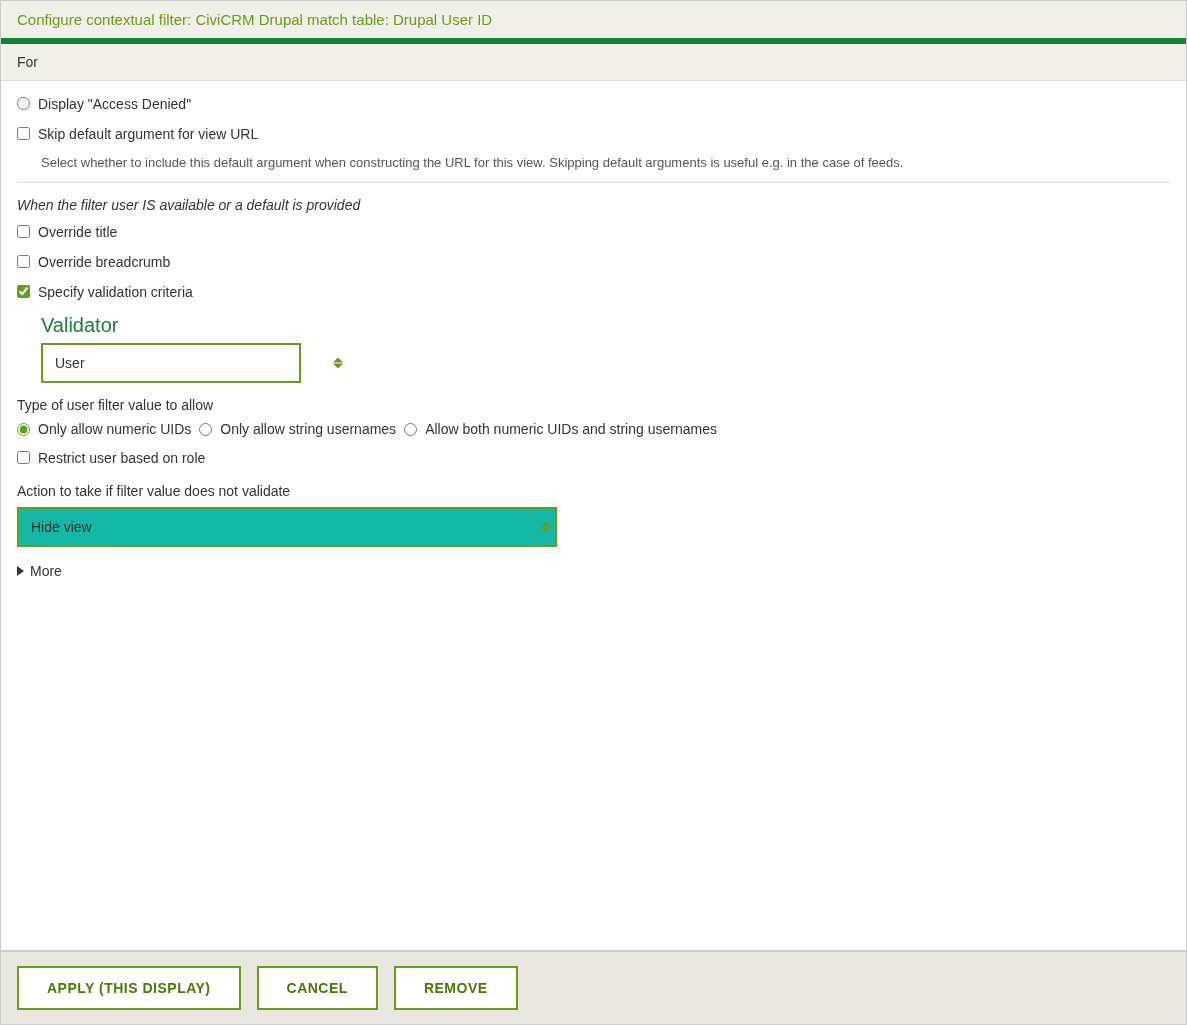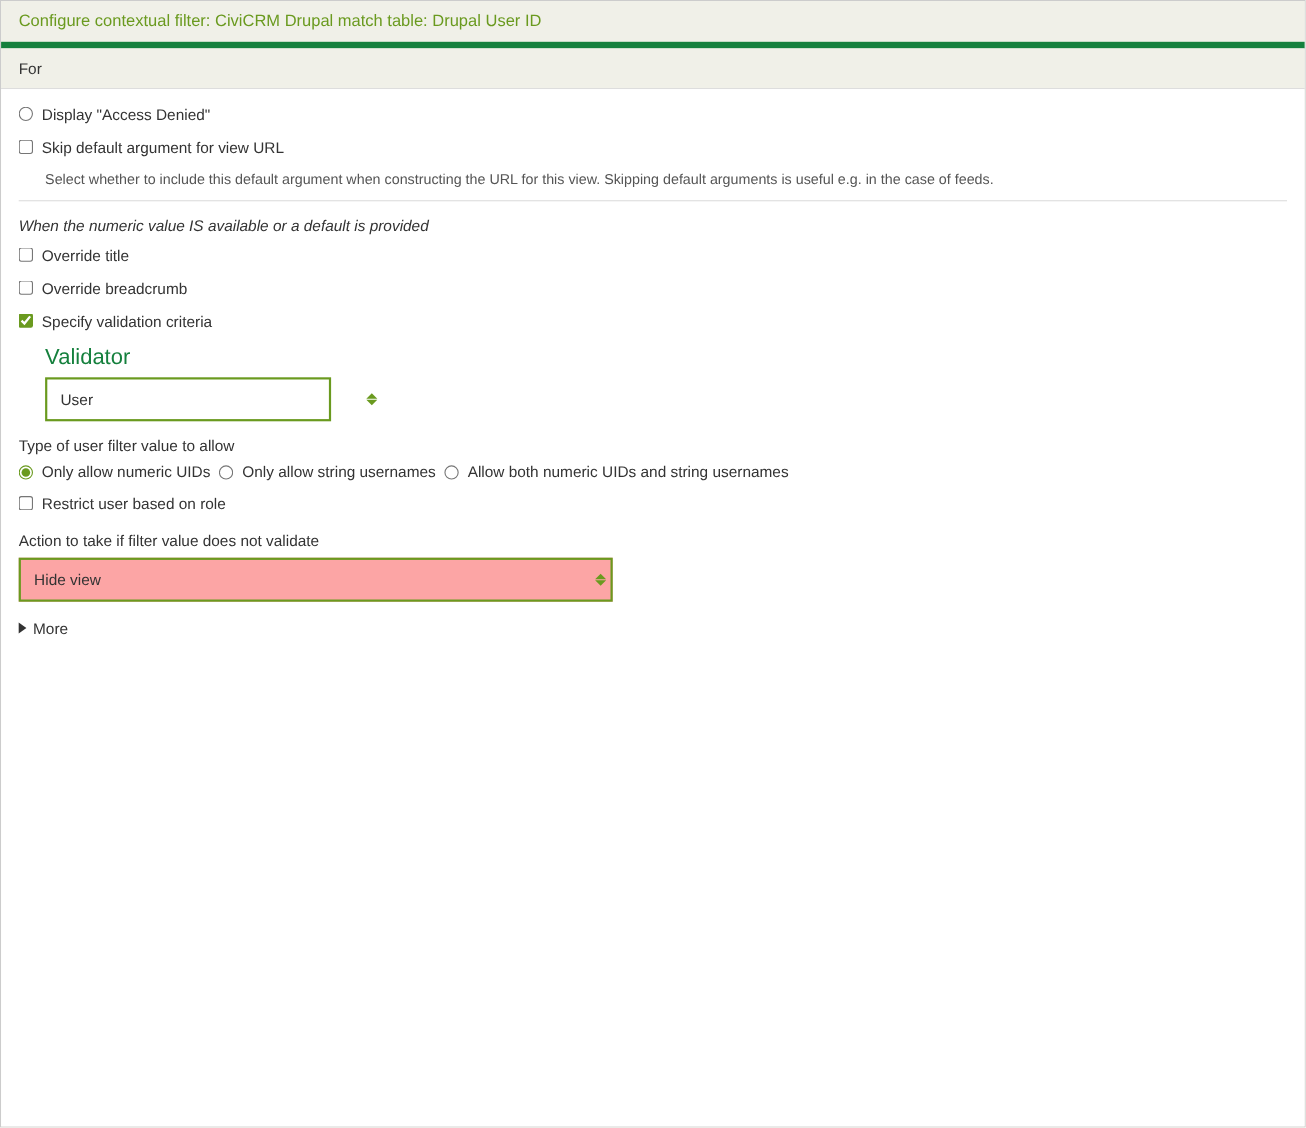--- a/index.html
+++ b/index.html
@@ -187,21 +187,21 @@
       margin-bottom: 8px;
     }
     .action-select-wrapper {
       position: relative;
       display: inline-block;
       width: 540px;
     }
     .action-select {
       width: 540px;
       border: 2px solid #6a9a1f;
-      background: #fca5a5;
+      background: #14b8a6;
       padding: 10px 40px 10px 12px;
       font-size: 14px;
       color: #333;
       appearance: none;
       -webkit-appearance: none;
       cursor: pointer;
       outline: none;
     }
     .more-section {
       margin-top: 16px;
@@ -268,21 +268,21 @@
 
     <div class="option-row">
       <input type="checkbox" id="skip_default" style="">
       <label class="option-label" for="skip_default">Skip default argument for view URL</label>
     </div>
     <div class="sub-description">Select whether to include this default argument when constructing the URL for this view. Skipping default arguments is useful e.g. in the case of feeds.</div>
 
     <div class="divider-line"></div>
 
     <div class="section-heading">
-      <span>When the numeric value</span>
+      <span>When the filter user</span>
       <em>IS</em>
       <span>available or a default is provided</span>
     </div>
 
     <div class="option-row">
       <input type="checkbox" id="override_title" style="">
       <label class="option-label" for="override_title">Override title</label>
     </div>
 
     <div class="option-row">
@@ -349,13 +349,18 @@
       </div>
     </div>
 
     <div class="more-section">
       <span class="more-arrow"></span>
       <span class="more-text">More</span>
     </div>
 
   </div>
 
+  <div class="dialog-footer">
+    <button class="btn">APPLY (THIS DISPLAY)</button>
+    <button class="btn">CANCEL</button>
+    <button class="btn">REMOVE</button>
+  </div>
 </div>
 
 </body></html>

